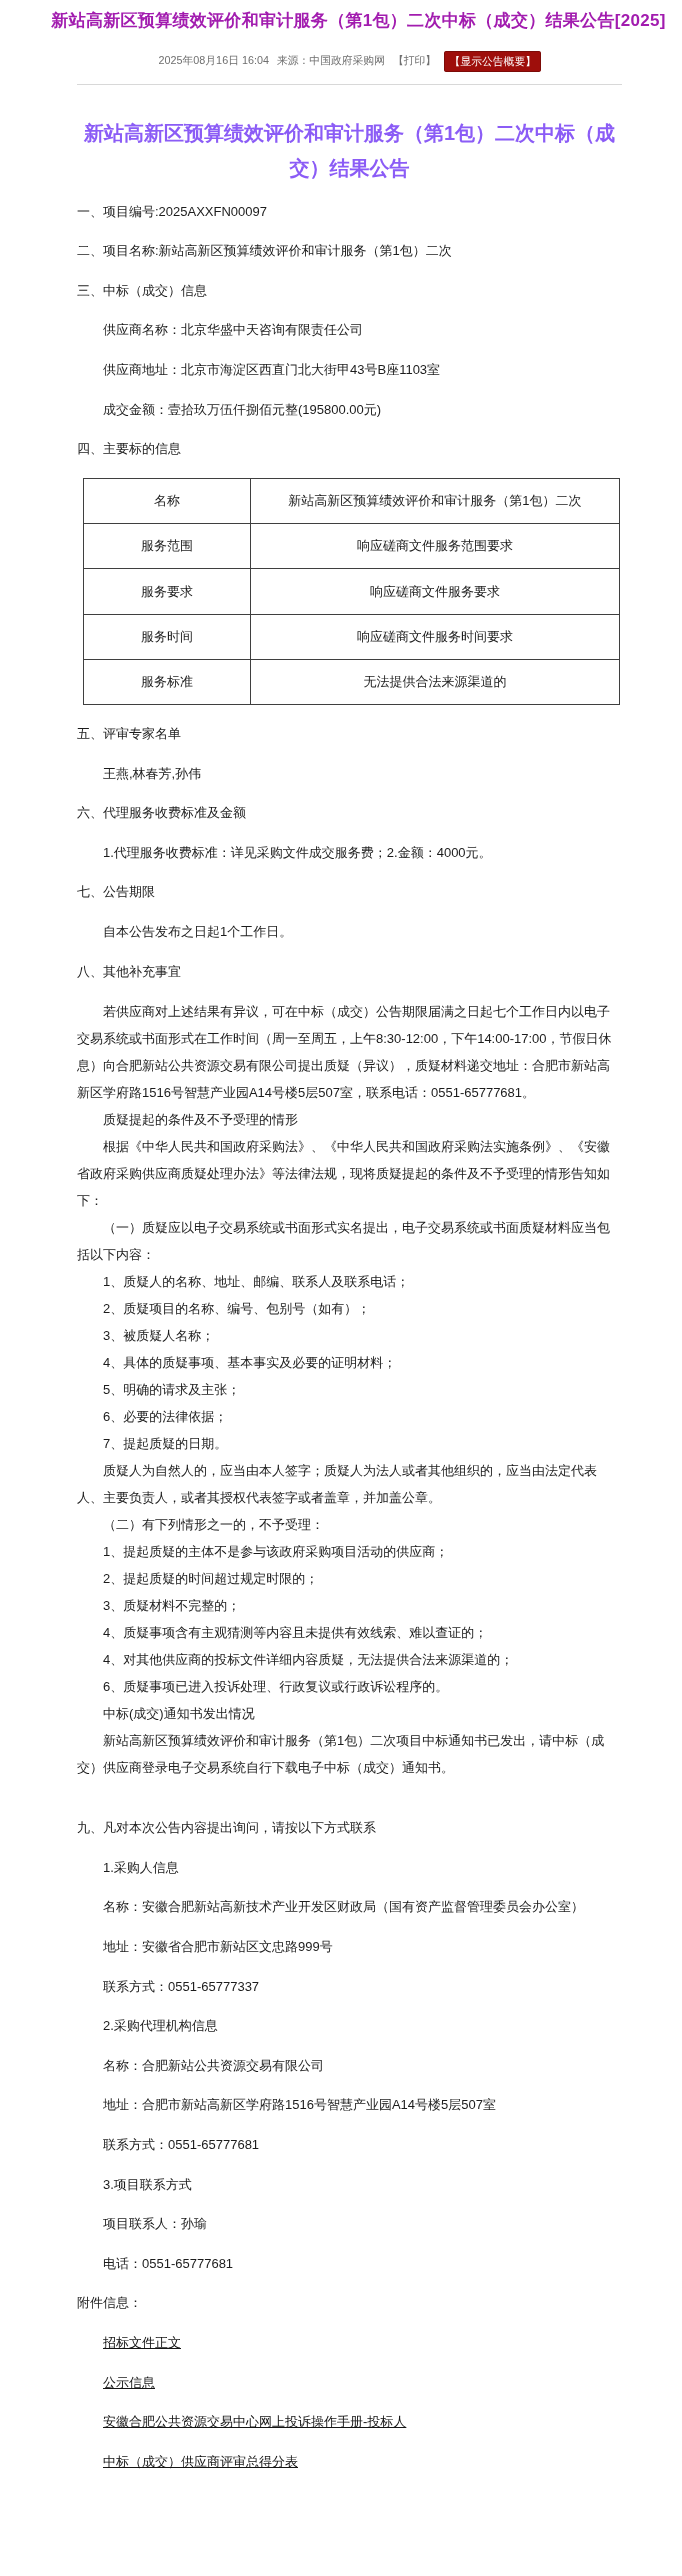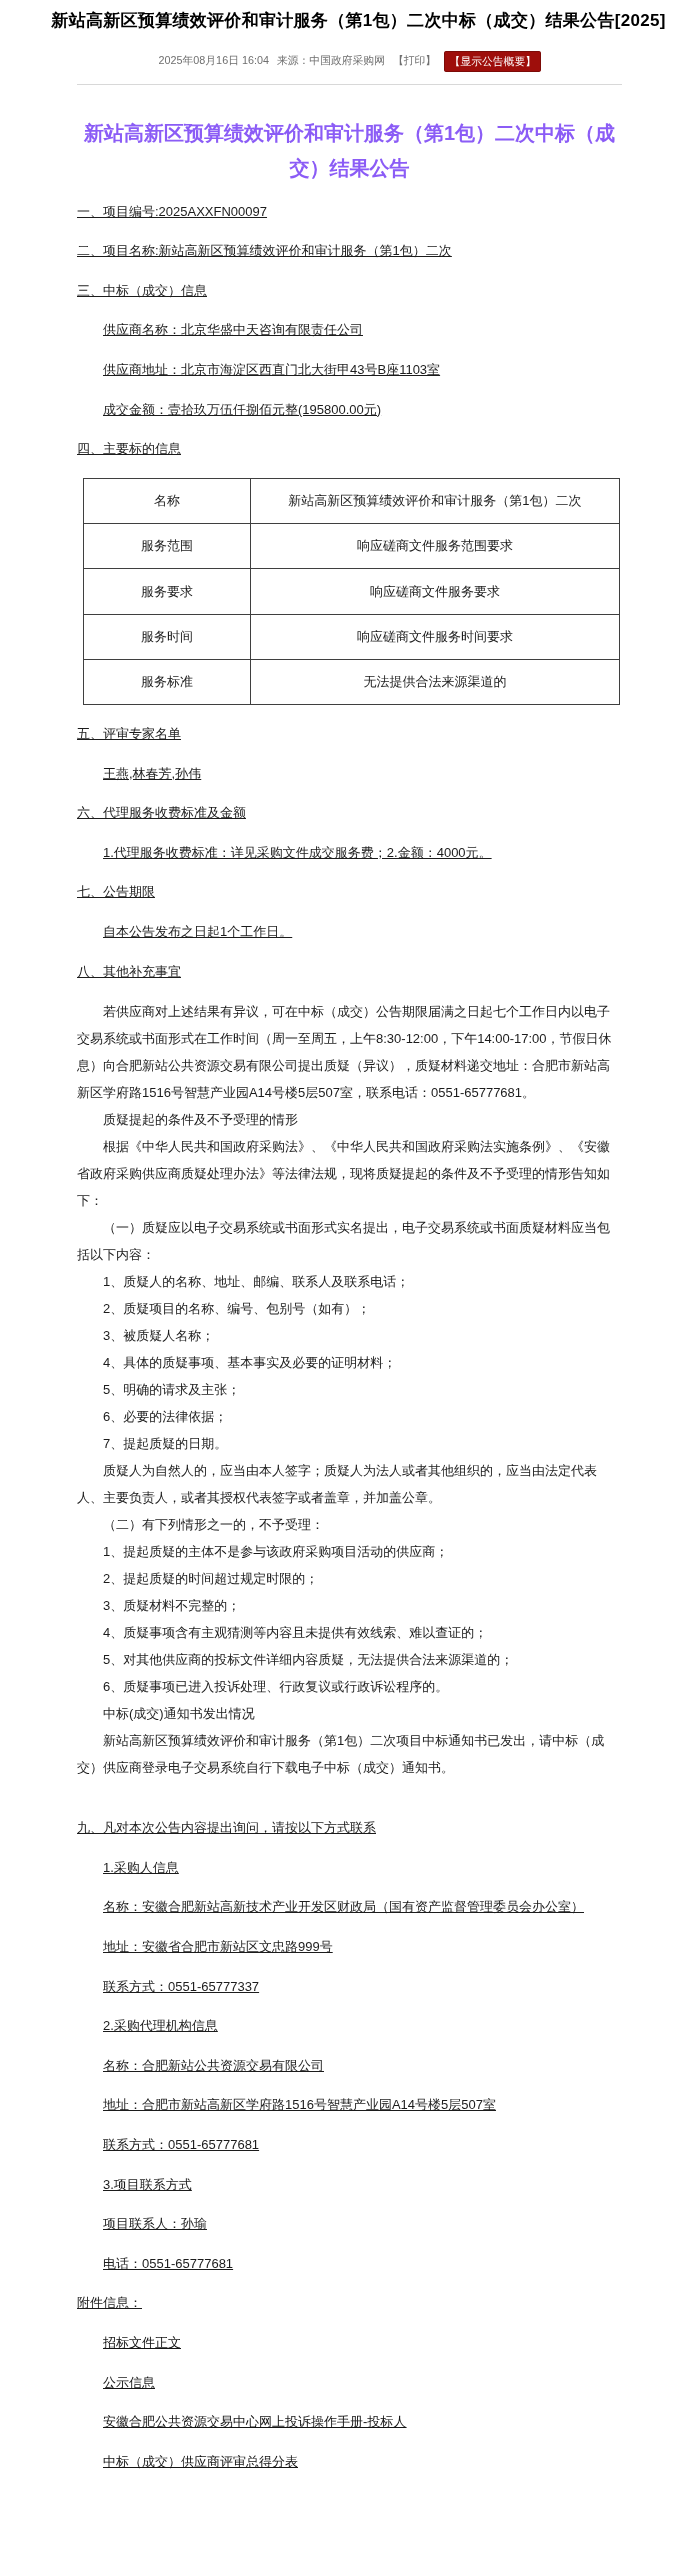--- a/index.html
+++ b/index.html
@@ -1,39 +1,39 @@
 <!DOCTYPE html>
 <html lang="zh" style="font-size:9px"><head>
 <meta charset="utf-8">
 <style>
   html,body { margin:0; padding:0; background:#ffffff; }
   body { width:682px; font-family:"Liberation Sans","DejaVu Sans",sans-serif; color:#1c1c1c; }
 
   header.page-head { padding-top:9px; }
   h1.page-title {
     margin:0; font-size:17px; font-weight:700; text-align:center;
-    white-space:nowrap; color:#000000; letter-spacing:0.3px;padding-left:35px;
+    white-space:nowrap; color:#a21caf; letter-spacing:0.3px;padding-left:35px;
   }
   .meta {
     margin-top:19.3px; display:flex; justify-content:center; align-items:center;
     gap:8px; font-size:10.8px; color:#6f6f6f;padding-left:18px;
   }
   .btn-print { color:#6f6f6f; cursor:pointer; }
   .btn-summary {
     background:#9e0e0b; border:0.6px solid #7c0b08; color:#ffffff;
     padding:1.1px 4.5px; font-size:10.8px; border-radius:1.7px; cursor:pointer; line-height:1.5;
   }
   .divider { border:none; border-top:0.6px solid #d8d8d8; margin:12.5px 60px 0 77px; }
 
   .content { padding:0 60px 23px 77px; font-size:13px; }
   h2.article-title {
     font-size:20px; font-weight:700; text-align:center; color:#8b5cf6;
     line-height:1.72; margin:31px 0 4.5px 0;
   }
-  p.blk { margin:13.6px 0; line-height:26px;text-decoration:underline; }
+  p.blk { margin:13.6px 0; line-height:26px; }
   p.ind { text-indent:2em; }
   p.dense { margin:0; line-height:27px; }
   p.gap-top { margin-top:34px; }
 
   table.info {
     border-collapse:collapse; width:98.5%; margin:16px 0 16px 5.7px;
     table-layout:fixed; font-size:13px;
   }
   table.info td {
     border:1.1px solid #3f3f3f; height:42px; padding:1.1px 5.7px;
@@ -112,21 +112,21 @@
         <p class="dense ind">4、具体的质疑事项、基本事实及必要的证明材料；</p>
         <p class="dense ind">5、明确的请求及主张；</p>
         <p class="dense ind">6、必要的法律依据；</p>
         <p class="dense ind">7、提起质疑的日期。</p>
         <p class="dense ind">质疑人为自然人的，应当由本人签字；质疑人为法人或者其他组织的，应当由法定代表人、主要负责人，或者其授权代表签字或者盖章，并加盖公章。</p>
         <p class="dense ind">（二）有下列情形之一的，不予受理：</p>
         <p class="dense ind">1、提起质疑的主体不是参与该政府采购项目活动的供应商；</p>
         <p class="dense ind">2、提起质疑的时间超过规定时限的；</p>
         <p class="dense ind">3、质疑材料不完整的；</p>
         <p class="dense ind">4、质疑事项含有主观猜测等内容且未提供有效线索、难以查证的；</p>
-        <p class="dense ind">5、对其他供应商的投标文件详细内容质疑，无法提供合法来源渠道的；</p>
+        <p class="dense ind">4、对其他供应商的投标文件详细内容质疑，无法提供合法来源渠道的；</p>
         <p class="dense ind">6、质疑事项已进入投诉处理、行政复议或行政诉讼程序的。</p>
         <p class="dense ind">中标(成交)通知书发出情况</p>
         <p class="dense ind">新站高新区预算绩效评价和审计服务（第1包）二次项目中标通知书已发出，请中标（成交）供应商登录电子交易系统自行下载电子中标（成交）通知书。</p>
         <p class="blk gap-top">九、凡对本次公告内容提出询问，请按以下方式联系</p>
         <p class="blk ind">1.采购人信息</p>
         <p class="blk ind">名称：安徽合肥新站高新技术产业开发区财政局（国有资产监督管理委员会办公室）</p>
         <p class="blk ind">地址：安徽省合肥市新站区文忠路999号</p>
         <p class="blk ind">联系方式：0551-65777337</p>
         <p class="blk ind">2.采购代理机构信息</p>
         <p class="blk ind">名称：合肥新站公共资源交易有限公司</p>

